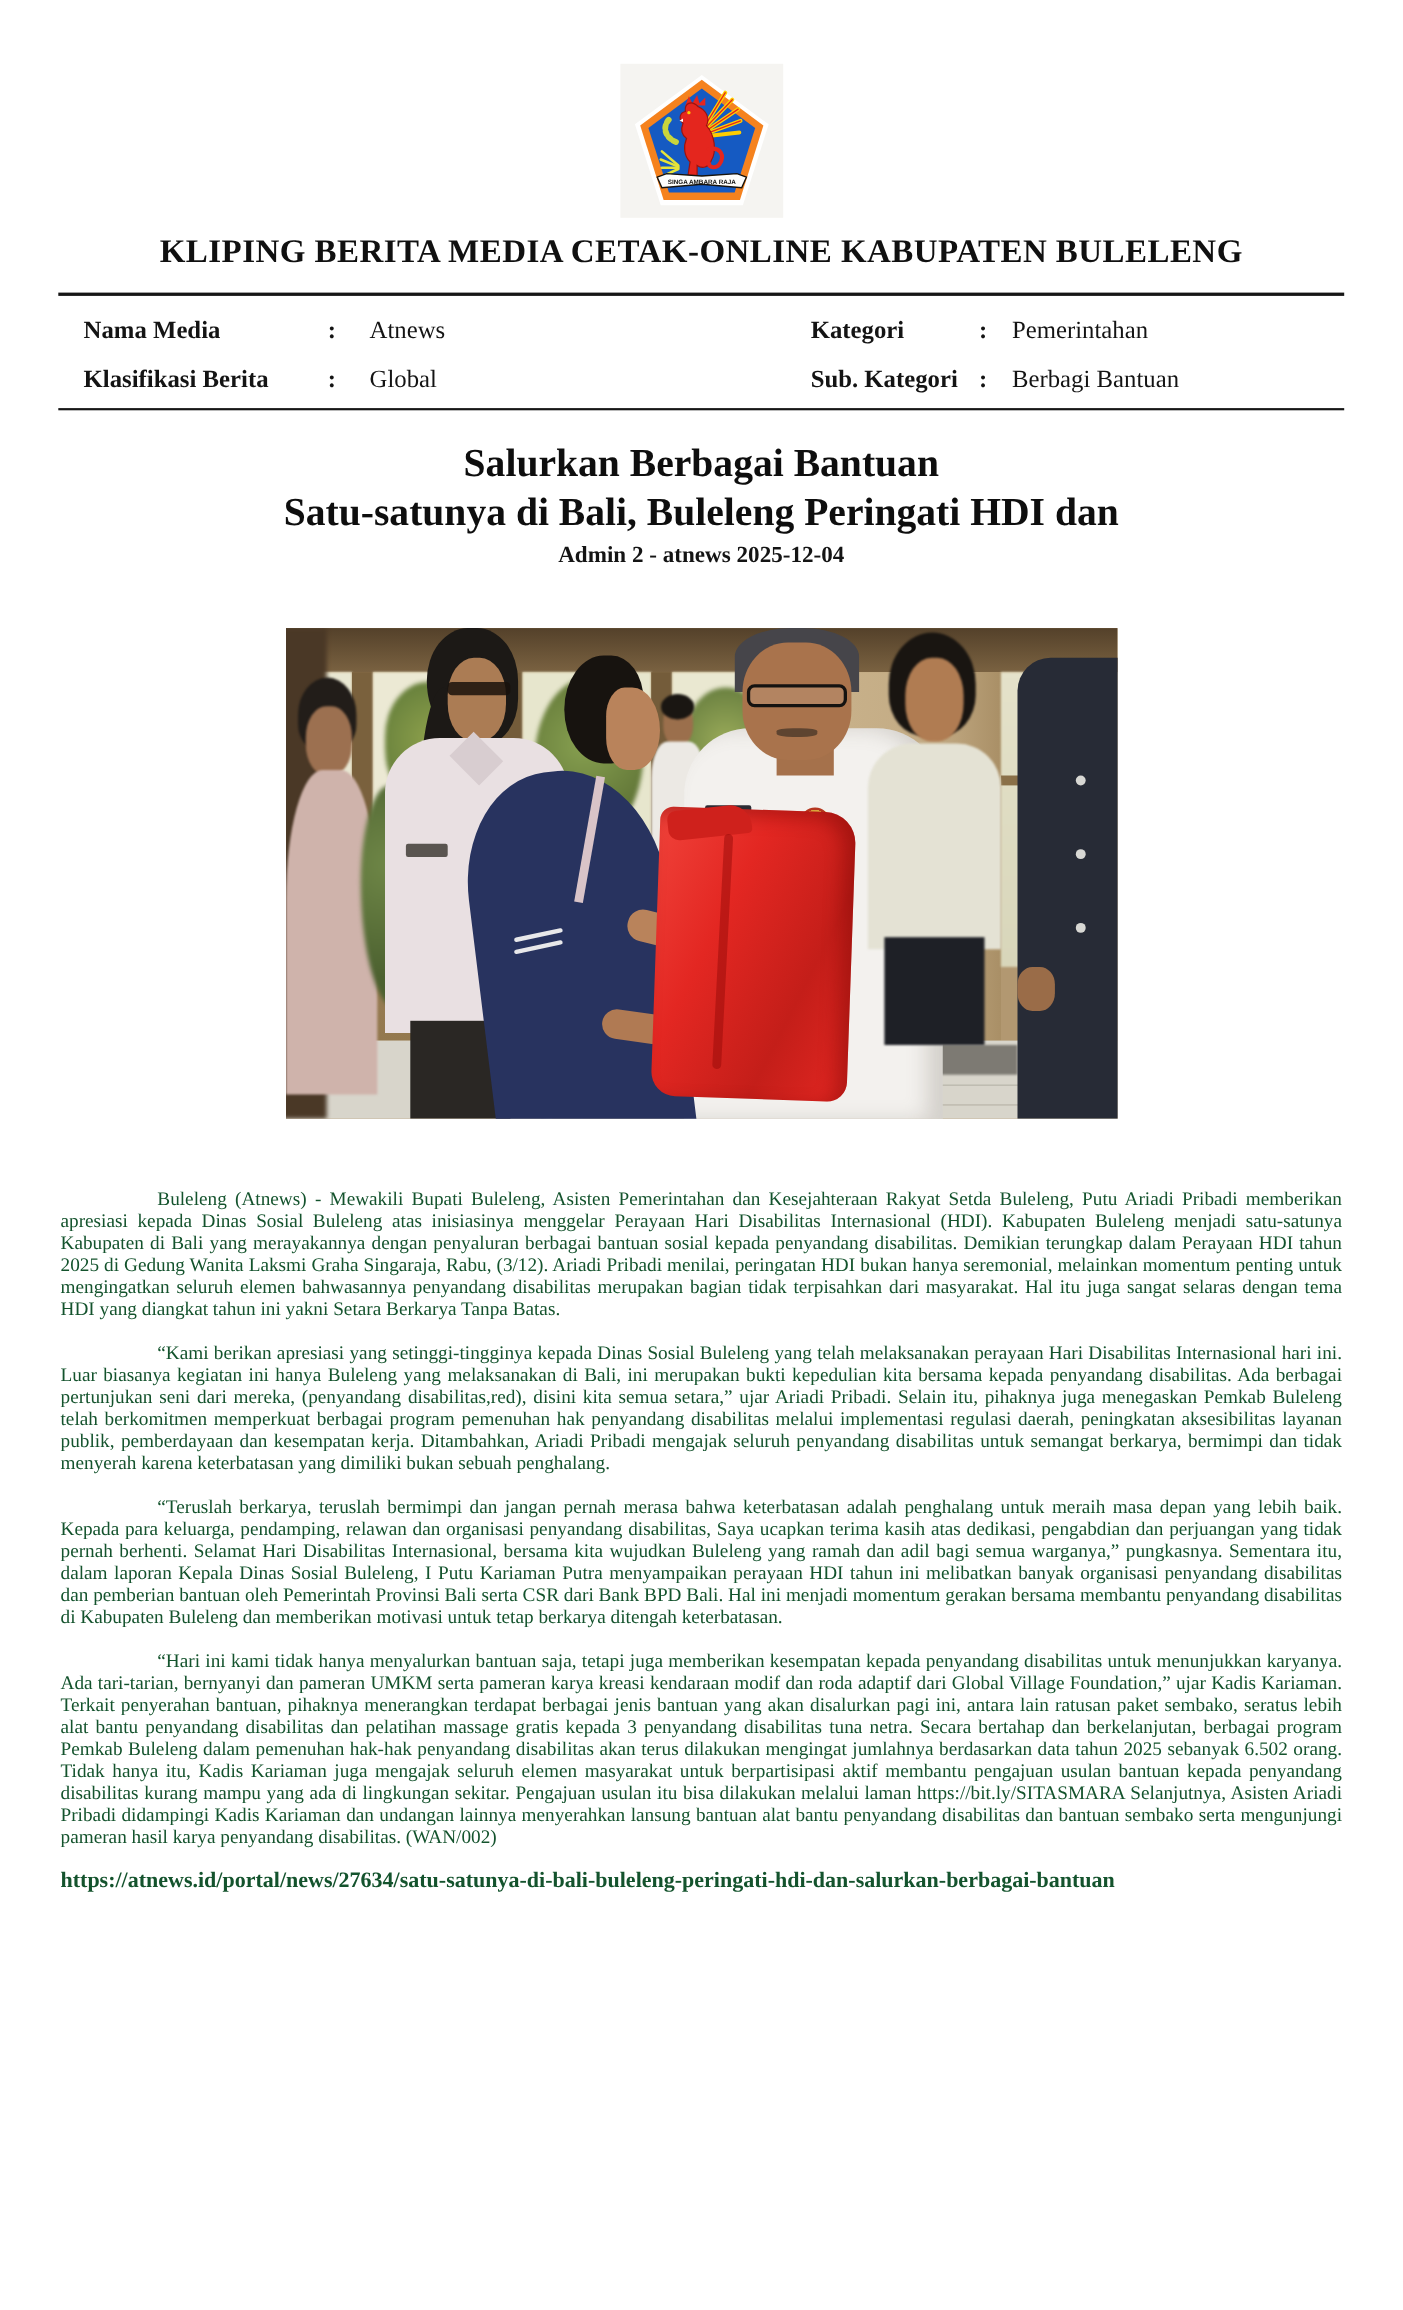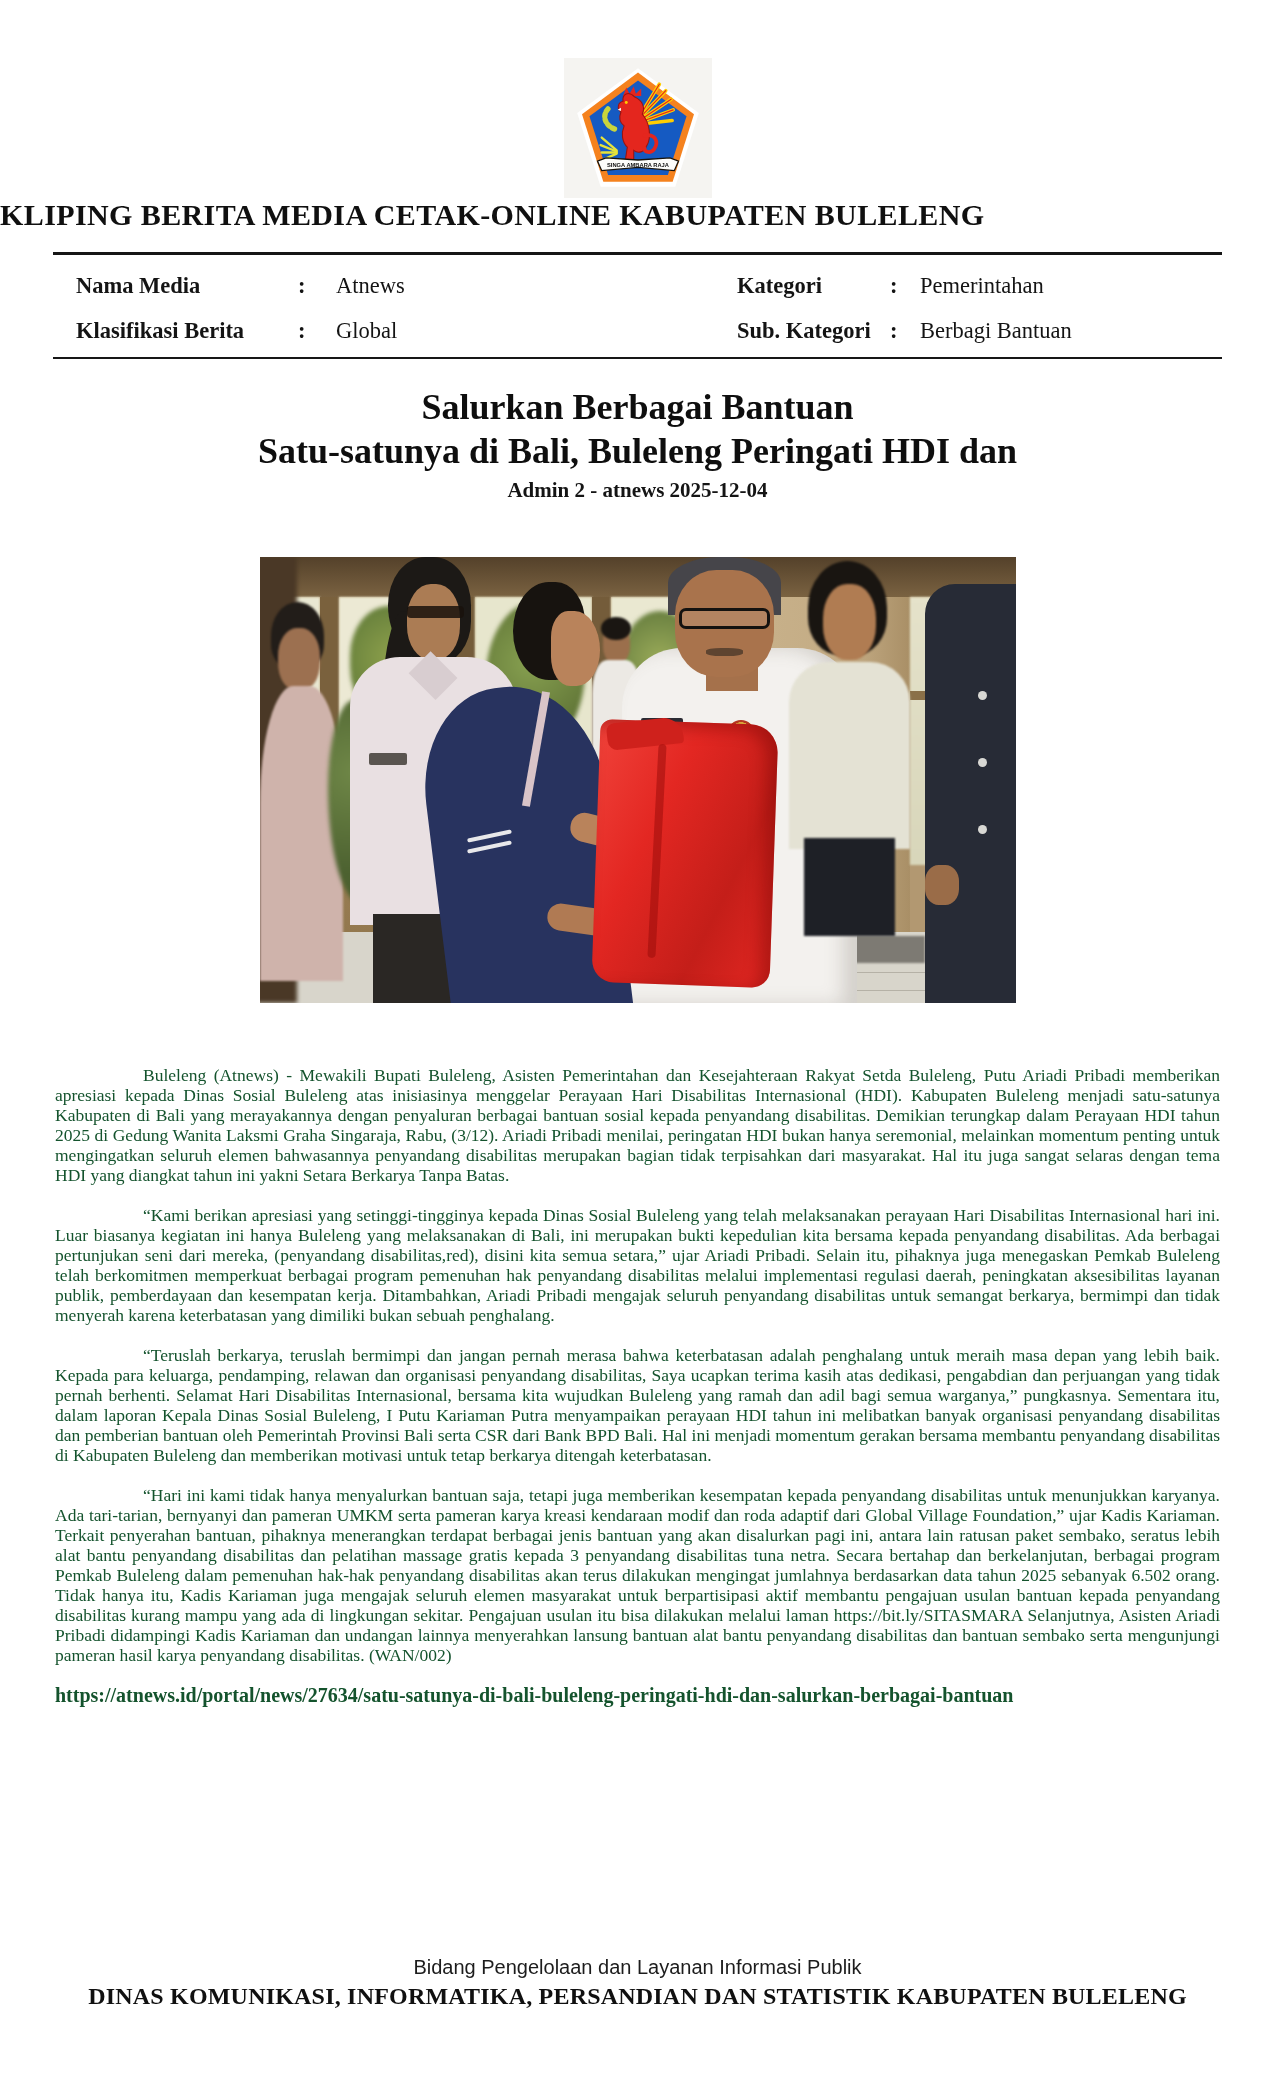--- a/index.html
+++ b/index.html
@@ -5,21 +5,21 @@
   * { margin:0; padding:0; box-sizing:border-box; }
   html,body { background:#ffffff; }
   .page { position:relative; width:1275px; height:2100px; margin:0 auto; background:#ffffff;
           font-family:"Liberation Serif", serif; color:#141414; overflow:hidden; }
 
   
   .logo-wrap { display:flex; justify-content:center; padding-top:58px; }
   .logo-tile { width:148px; height:140px; background:#f5f4f1; display:flex; align-items:center; justify-content:center; }
 
   
-  .doc-title { font-size:30px; font-weight:bold; letter-spacing:.4px; color:#101010; }
+  .doc-title { margin-top:14px; text-align:center; font-size:30px; font-weight:bold; letter-spacing:.4px; color:#101010; }
   .rule { margin-left:53px; margin-right:53px; background:#161616; }
   .rule-thick { height:3px; margin-top:20px; }
   .rule-thin  { height:2px; }
   .meta { position:relative; margin:0 55px; padding:8px 0 4px; font-size:22.5px; }
   .meta-row { display:flex; align-items:center; height:45px; line-height:45px; }
   .m-label { font-weight:bold; }
   .meta-left { margin-left:21px; }
   .meta-left .m-label { width:222px; }
   .meta-left .m-colon { display:inline-block; width:38px; font-weight:bold; }
   .meta-right { position:absolute; left:682px; top:8px; }
@@ -215,18 +215,14 @@
   </div>
 
   <div class="body">
     <p>Buleleng (Atnews) - Mewakili Bupati Buleleng, Asisten Pemerintahan dan Kesejahteraan Rakyat Setda Buleleng, Putu Ariadi Pribadi memberikan apresiasi kepada Dinas Sosial Buleleng atas inisiasinya menggelar Perayaan Hari Disabilitas Internasional (HDI). Kabupaten Buleleng menjadi satu-satunya Kabupaten di Bali yang merayakannya dengan penyaluran berbagai bantuan sosial kepada penyandang disabilitas. Demikian terungkap dalam Perayaan HDI tahun 2025 di Gedung Wanita Laksmi Graha Singaraja, Rabu, (3/12). Ariadi Pribadi menilai, peringatan HDI bukan hanya seremonial, melainkan momentum penting untuk mengingatkan seluruh elemen bahwasannya penyandang disabilitas merupakan bagian tidak terpisahkan dari masyarakat. Hal itu juga sangat selaras dengan tema HDI yang diangkat tahun ini yakni Setara Berkarya Tanpa Batas.</p>
     <p>“Kami berikan apresiasi yang setinggi-tingginya kepada Dinas Sosial Buleleng yang telah melaksanakan perayaan Hari Disabilitas Internasional hari ini. Luar biasanya kegiatan ini hanya Buleleng yang melaksanakan di Bali, ini merupakan bukti kepedulian kita bersama kepada penyandang disabilitas. Ada berbagai pertunjukan seni dari mereka, (penyandang disabilitas,red), disini kita semua setara,” ujar Ariadi Pribadi. Selain itu, pihaknya juga menegaskan Pemkab Buleleng telah berkomitmen memperkuat berbagai program pemenuhan hak penyandang disabilitas melalui implementasi regulasi daerah, peningkatan aksesibilitas layanan publik, pemberdayaan dan kesempatan kerja. Ditambahkan, Ariadi Pribadi mengajak seluruh penyandang disabilitas untuk semangat berkarya, bermimpi dan tidak menyerah karena keterbatasan yang dimiliki bukan sebuah penghalang.</p>
     <p>“Teruslah berkarya, teruslah bermimpi dan jangan pernah merasa bahwa keterbatasan adalah penghalang untuk meraih masa depan yang lebih baik. Kepada para keluarga, pendamping, relawan dan organisasi penyandang disabilitas, Saya ucapkan terima kasih atas dedikasi, pengabdian dan perjuangan yang tidak pernah berhenti. Selamat Hari Disabilitas Internasional, bersama kita wujudkan Buleleng yang ramah dan adil bagi semua warganya,” pungkasnya. Sementara itu, dalam laporan Kepala Dinas Sosial Buleleng, I Putu Kariaman Putra menyampaikan perayaan HDI tahun ini melibatkan banyak organisasi penyandang disabilitas dan pemberian bantuan oleh Pemerintah Provinsi Bali serta CSR dari Bank BPD Bali. Hal ini menjadi momentum gerakan bersama membantu penyandang disabilitas di Kabupaten Buleleng dan memberikan motivasi untuk tetap berkarya ditengah keterbatasan.</p>
     <p>“Hari ini kami tidak hanya menyalurkan bantuan saja, tetapi juga memberikan kesempatan kepada penyandang disabilitas untuk menunjukkan karyanya. Ada tari-tarian, bernyanyi dan pameran UMKM serta pameran karya kreasi kendaraan modif dan roda adaptif dari Global Village Foundation,” ujar Kadis Kariaman. Terkait penyerahan bantuan, pihaknya menerangkan terdapat berbagai jenis bantuan yang akan disalurkan pagi ini, antara lain ratusan paket sembako, seratus lebih alat bantu penyandang disabilitas dan pelatihan massage gratis kepada 3 penyandang disabilitas tuna netra. Secara bertahap dan berkelanjutan, berbagai program Pemkab Buleleng dalam pemenuhan hak-hak penyandang disabilitas akan terus dilakukan mengingat jumlahnya berdasarkan data tahun 2025 sebanyak 6.502 orang. Tidak hanya itu, Kadis Kariaman juga mengajak seluruh elemen masyarakat untuk berpartisipasi aktif membantu pengajuan usulan bantuan kepada penyandang disabilitas kurang mampu yang ada di lingkungan sekitar. Pengajuan usulan itu bisa dilakukan melalui laman https://bit.ly/SITASMARA Selanjutnya, Asisten Ariadi Pribadi didampingi Kadis Kariaman dan undangan lainnya menyerahkan lansung bantuan alat bantu penyandang disabilitas dan bantuan sembako serta mengunjungi pameran hasil karya penyandang disabilitas. (WAN/002)</p>
     <p class="src-url">https://atnews.id/portal/news/27634/satu-satunya-di-bali-buleleng-peringati-hdi-dan-salurkan-berbagai-bantuan</p>
   </div>
 
-  <div class="footer">
-    <div class="f1">Bidang Pengelolaan dan Layanan Informasi Publik</div>
-    <div class="f2">DINAS KOMUNIKASI, INFORMATIKA, PERSANDIAN DAN STATISTIK KABUPATEN BULELENG</div>
-  </div>
 
 </div>
 
 </body></html>

